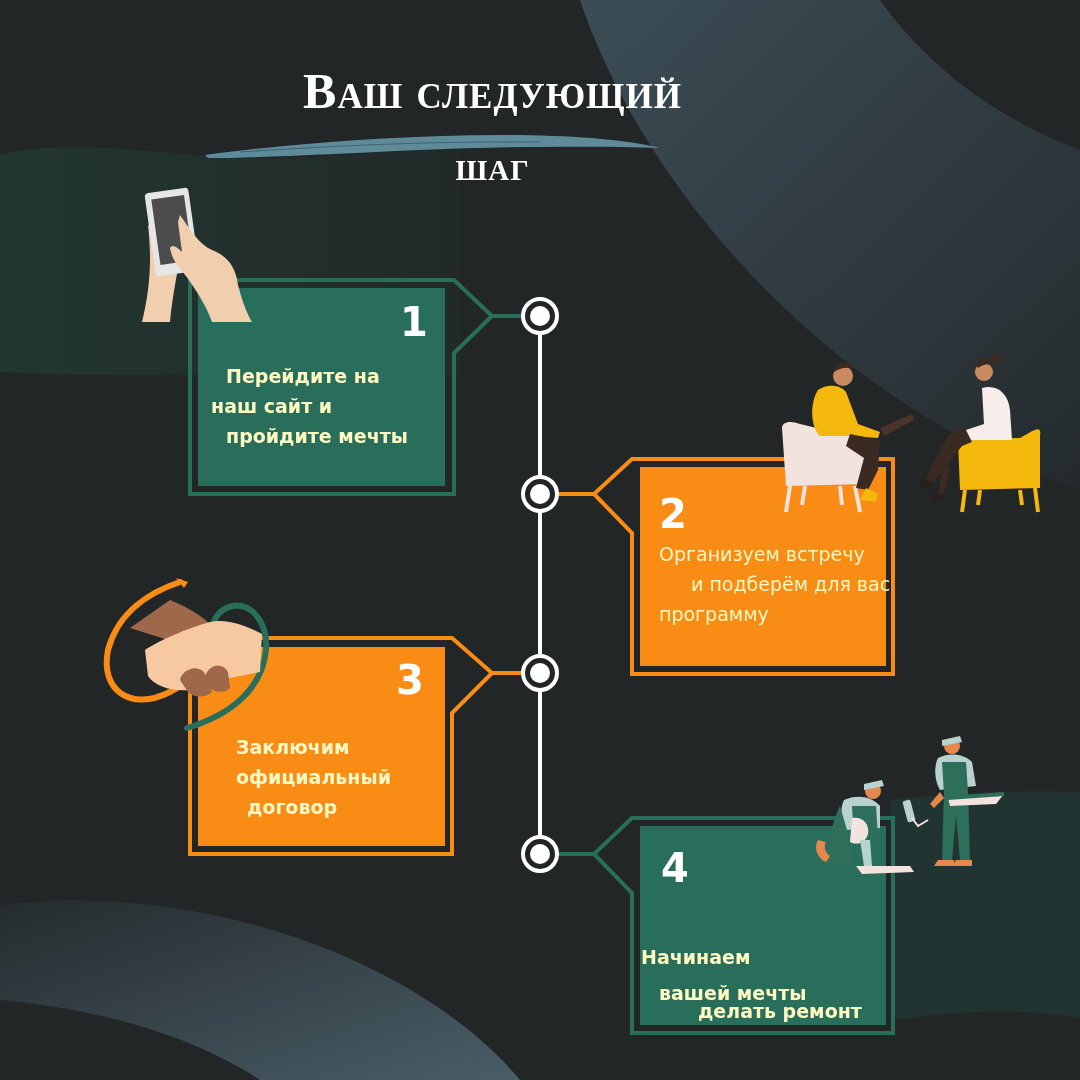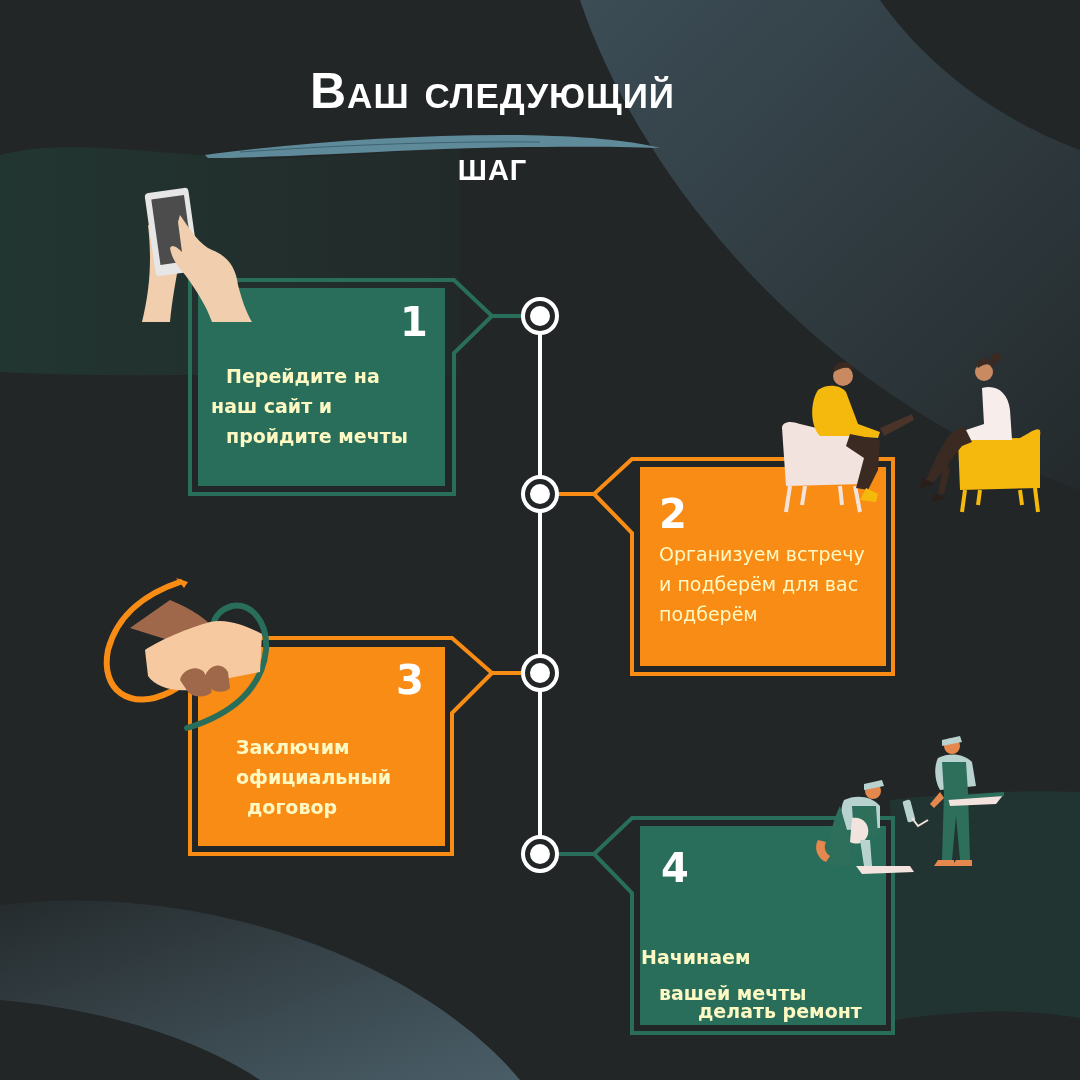--- a/index.html
+++ b/index.html
@@ -1,18 +1,18 @@
 <!DOCTYPE html>
 <html><head>
 <meta charset="utf-8">
 <style>
   html, body { margin:0; padding:0; }
   body { width:1080px; height:1080px; overflow:hidden; background:#222627; position:relative; font-family:"DejaVu Sans", sans-serif; }
   .bg { position:absolute; left:0; top:0; width:1080px; height:1080px; }
-  .title { position:absolute; left:0; width:985px; text-align:center; color:#ffffff; font-family:Liberation Sans, sans-serif; font-weight:bold; letter-spacing:1px; }
+  .title { position:absolute; left:0; width:985px; text-align:center; color:#ffffff; font-family:Liberation Serif, serif; font-weight:bold; letter-spacing:1px; }
   .title.l1 { top:62px; font-size:50px; font-variant:small-caps; }
   .title.l2 { top:142px; font-size:42px; font-variant:small-caps; }
   .step-num { position:absolute; color:#ffffff; font-family:"DejaVu Sans", sans-serif; font-weight:bold; font-size:40px; line-height:40px; }
   .step-text { position:absolute; color:#fef9c3; font-family:"DejaVu Sans", sans-serif; font-size:19px; line-height:30px; }
   .step-text.bold { font-weight:bold; }
   .step-text.light { font-weight:normal; font-size:19px; }
   .layer { position:absolute; left:0; top:0; width:1080px; height:1080px; pointer-events:none; }
 </style>
 </head>
 <body>
@@ -166,22 +166,22 @@
   </g>
 </svg>
 
 <div class="step-num" style="left:400px; top:302px;">1</div>
 <div class="step-text bold" style="left:226px; top:361px;">Перейдите на</div>
 <div class="step-text bold" style="left:211px; top:391px;">наш сайт и</div>
 <div class="step-text bold" style="left:226px; top:421px;">пройдите мечты</div>
 
 <div class="step-num" style="left:659px; top:494px;">2</div>
 <div class="step-text light" style="left:659px; top:539px;">Организуем встречу</div>
-<div class="step-text light" style="left:659px; top:569px;">и подберём для вас</div>
-<div class="step-text light" style="left:659px; top:599px;">подберём</div>
+<div class="step-text light" style="left:691px; top:569px;">и подберём для вас</div>
+<div class="step-text light" style="left:659px; top:599px;">программу</div>
 
 <div class="step-num" style="left:396px; top:660px;">3</div>
 <div class="step-text bold" style="left:236px; top:732px;">Заключим</div>
 <div class="step-text bold" style="left:236px; top:762px;">официальный</div>
 <div class="step-text bold" style="left:247px; top:792px;">договор</div>
 
 <div class="step-num" style="left:661px; top:848px;">4</div>
 <div class="step-text bold" style="left:641px; top:918px;margin-top:24px;">Начинаем</div>
 <div class="step-text bold" style="left:659px; top:996px;margin-left:39px;">делать ремонт</div>
 <div class="step-text bold" style="left:659px; top:978px;">вашей мечты</div>

